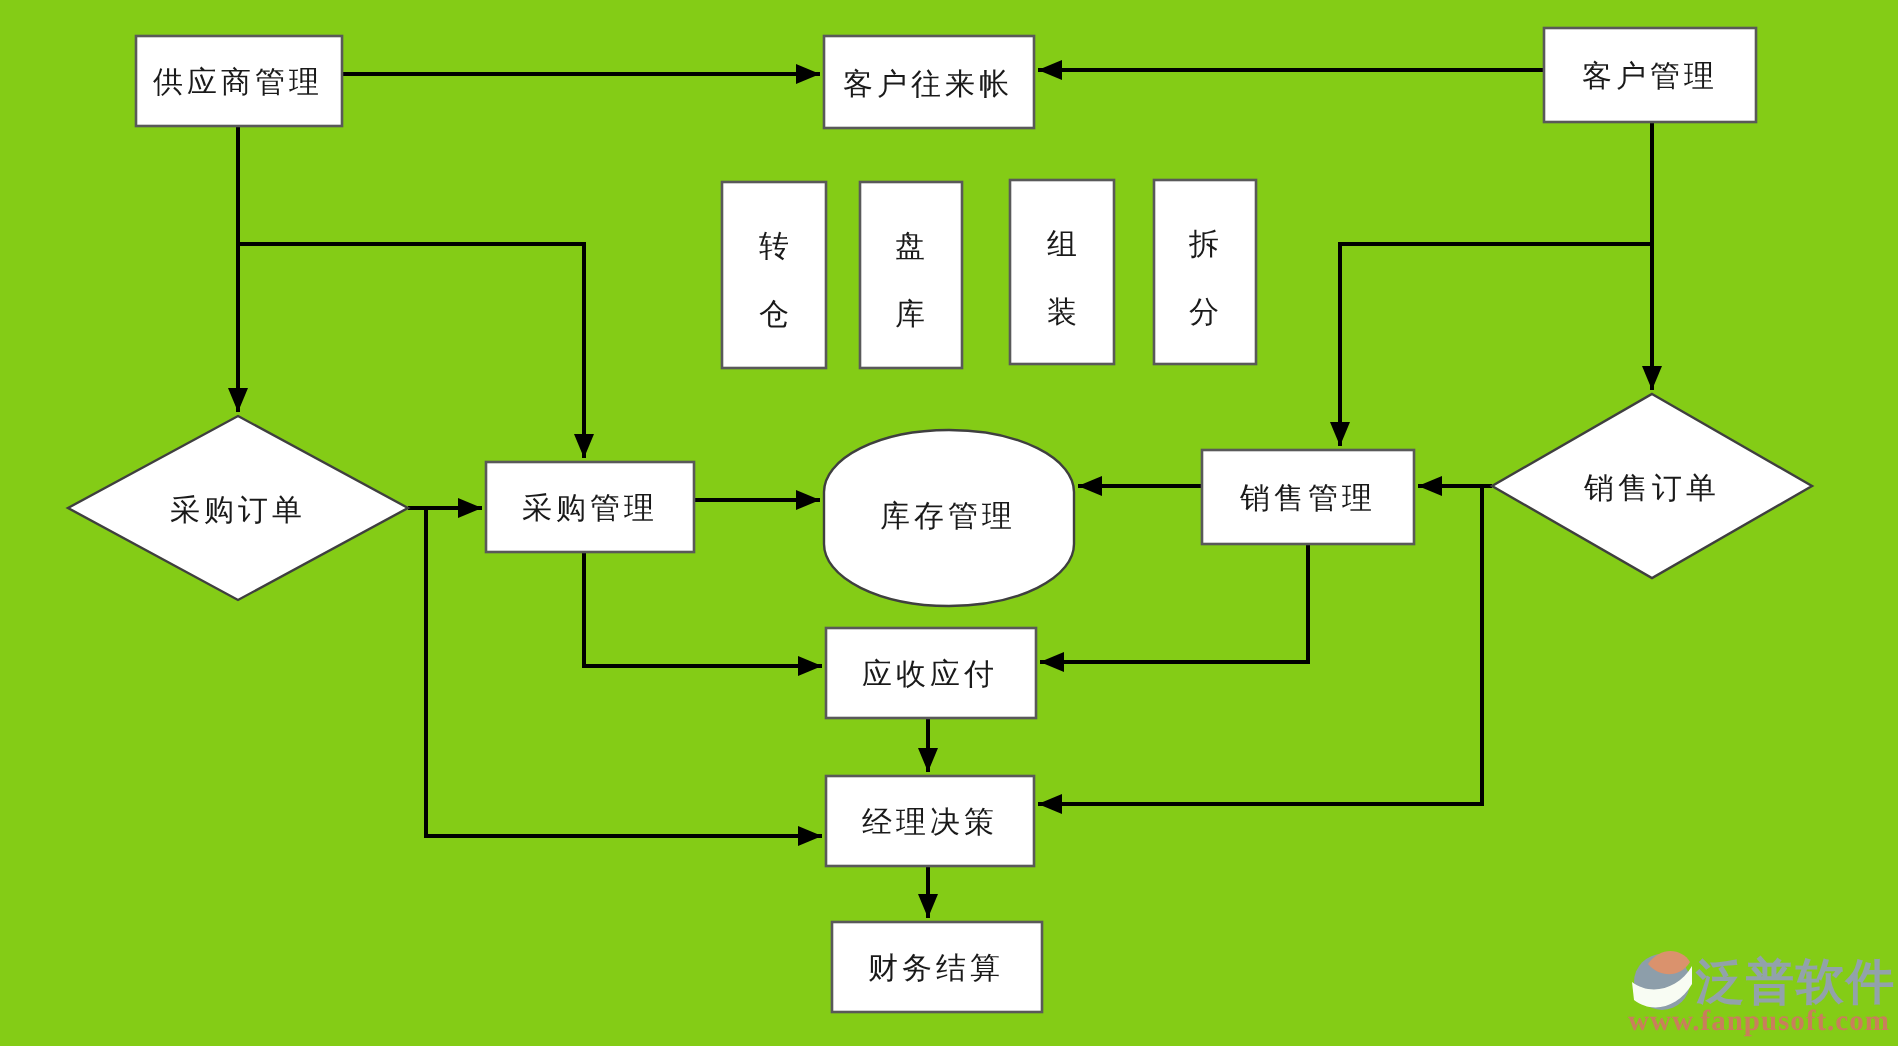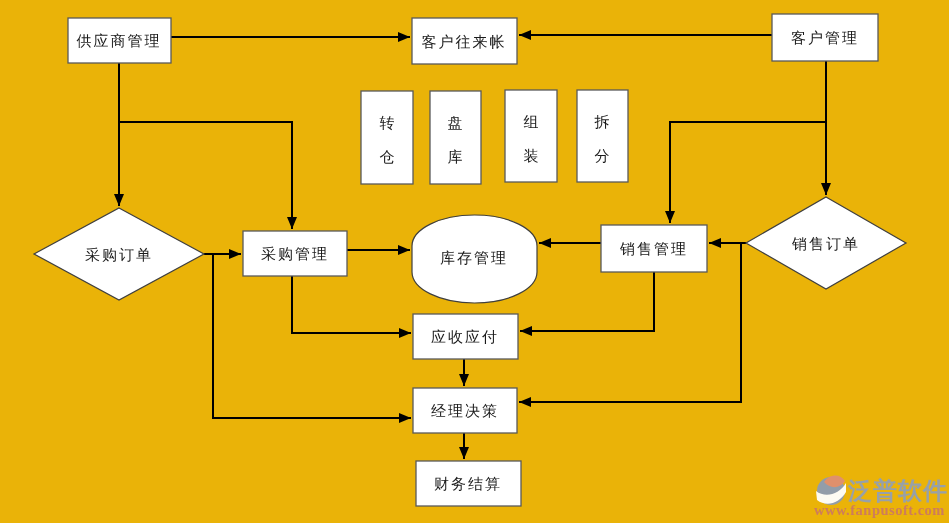--- a/index.html
+++ b/index.html
@@ -1,20 +1,20 @@
 <!DOCTYPE html>
 <html><head>
 <meta charset="utf-8">
 <style>
   html, body { margin: 0; padding: 0; background: #ffffff; }
   .stage {
     position: relative;
     width: 949px;
     height: 523px;
-    background: #eab308;
+    background: #84cc16;
     font-family: "Liberation Serif", serif;
     overflow: hidden;
   }
   svg { display: block; }
   .node-box { fill: #ffffff; stroke: #595959; stroke-width: 1.3; }
   .node-shape { fill: #ffffff; stroke: #3f3f3f; stroke-width: 1.2; }
   .node-label {
     font-family: "Liberation Serif", serif;
     font-size: 15px;
     fill: #1a1a1a;

